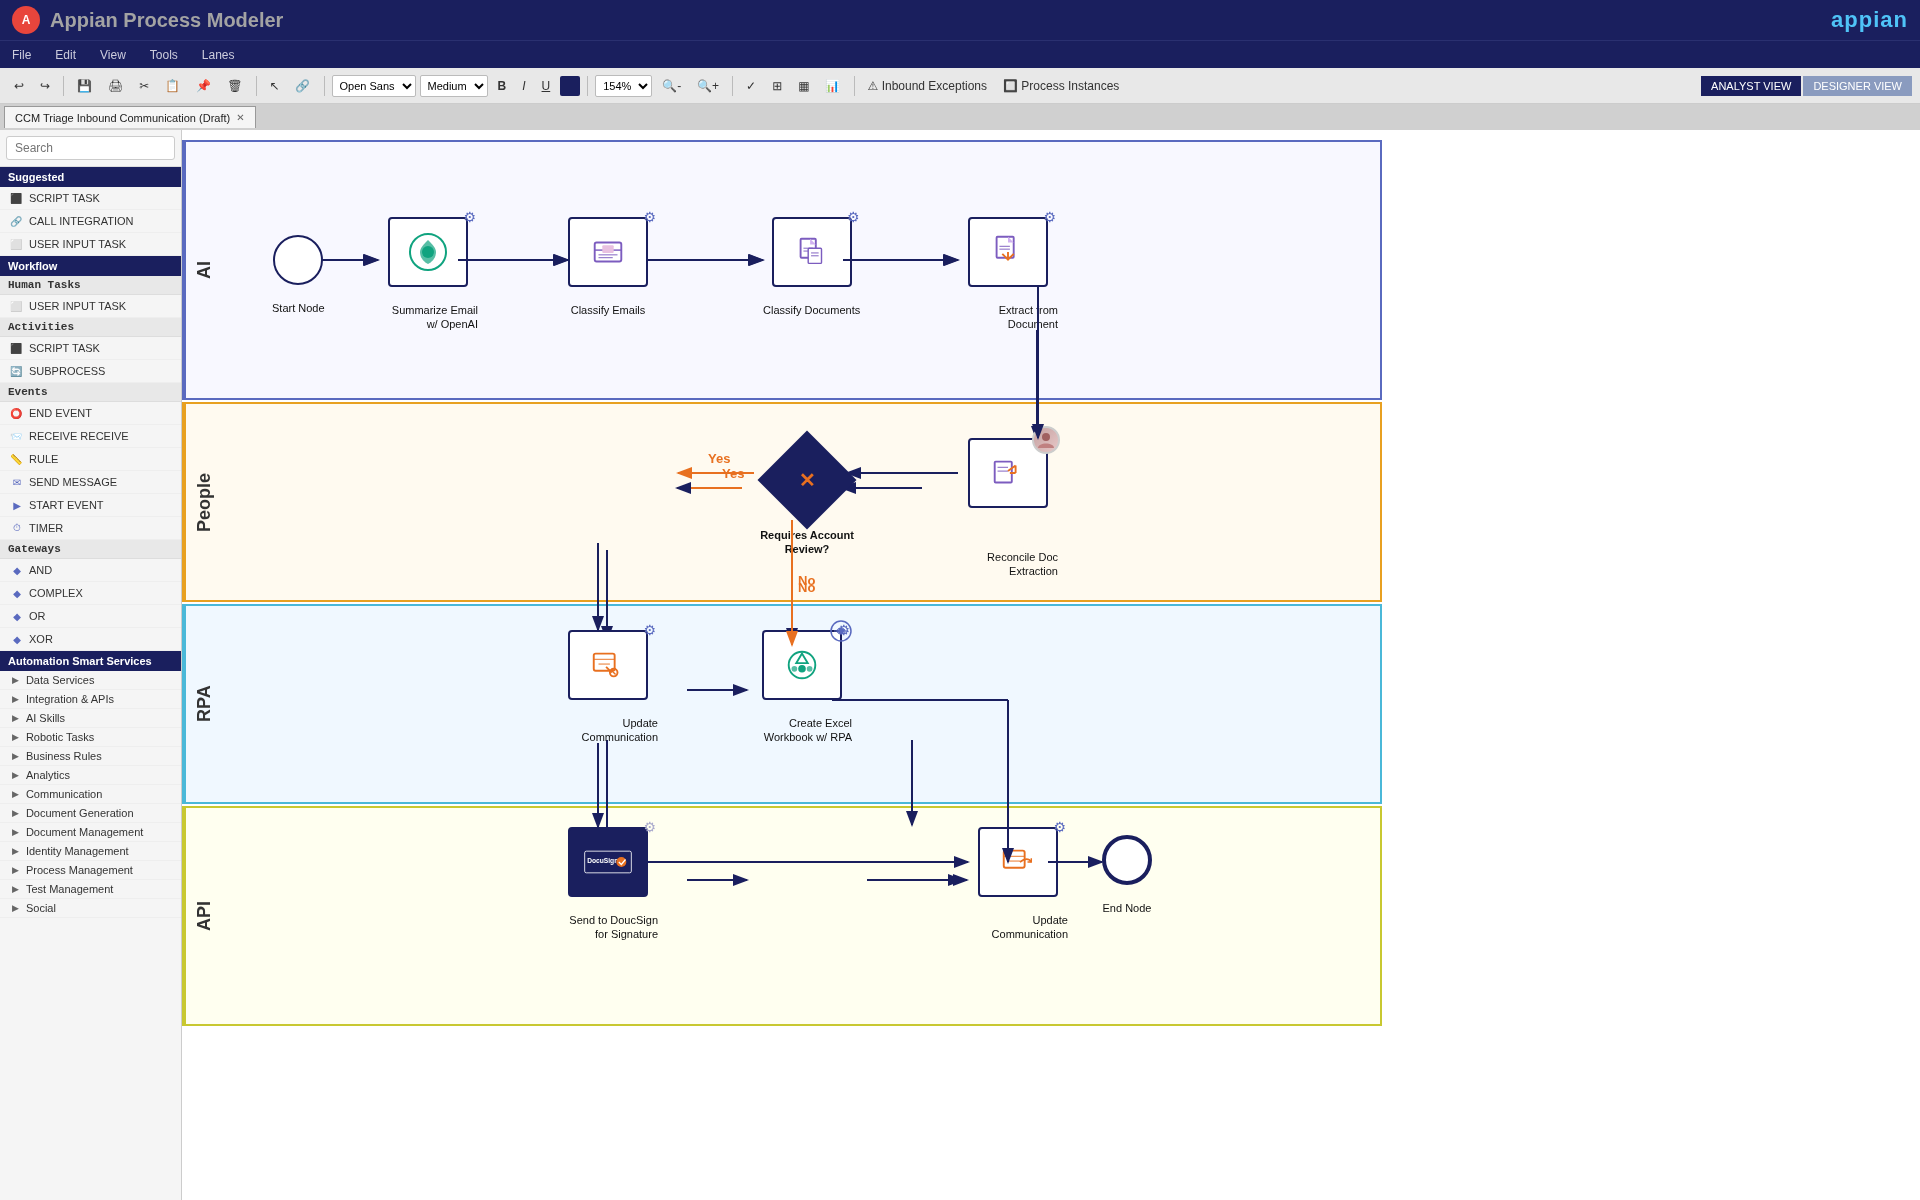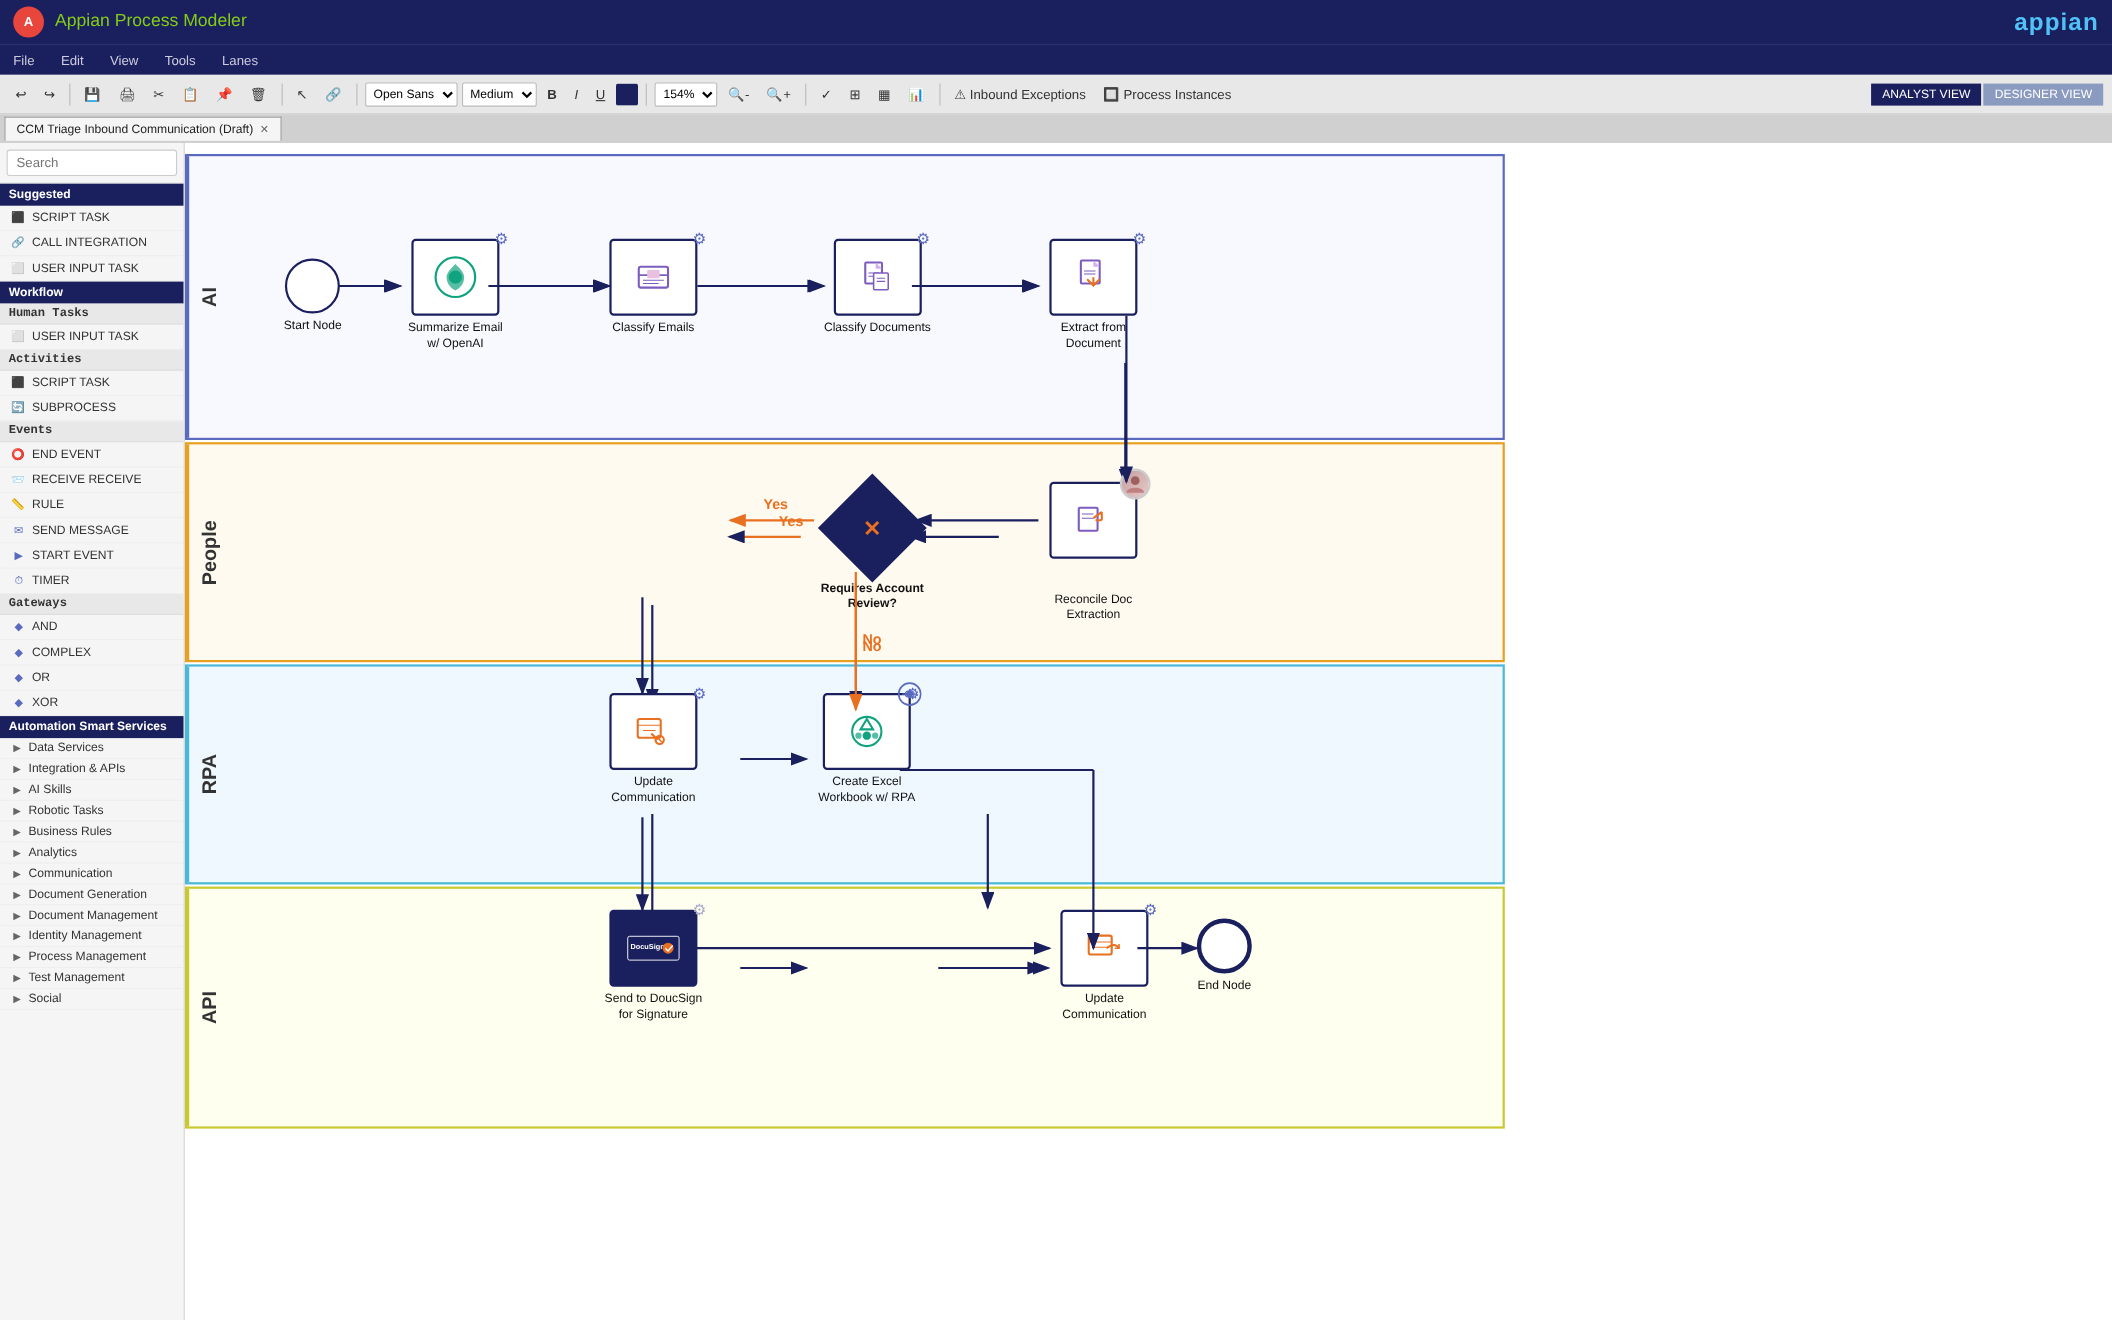--- a/index.html
+++ b/index.html
@@ -10,21 +10,21 @@
       background: #1a1f5e;
       height: 40px;
       display: flex;
       align-items: center;
       padding: 0 12px;
       color: white;
       justify-content: space-between;
     }
     .top-bar-left { display: flex; align-items: center; gap: 10px; }
     .app-logo { width: 28px; height: 28px; background: #e8453c; border-radius: 50%; display: flex; align-items: center; justify-content: center; color: white; font-weight: bold; font-size: 12px; }
-    .app-title { color: #84cc16; font-size: 16px; font-weight: 400; }
+    .app-title { color: #a3a3a3; font-size: 20px; font-weight: 700; }
     .appian-logo { color: #4fc3f7; font-size: 22px; font-weight: bold; letter-spacing: 1px; }
 
     
     .menu-bar {
       background: #1a1f5e;
       height: 28px;
       display: flex;
       align-items: center;
       padding: 0 8px;
       gap: 16px;
@@ -74,21 +74,21 @@
     .tab-close { font-size: 10px; color: #666; cursor: pointer; }
 
     
     .main-layout {
       display: flex;
       height: calc(1200px - 40px - 28px - 36px - 26px);
     }
 
     
     .sidebar {
-      width: 168px;
+      width: 182px;
       background: #f5f5f5;
       border-right: 1px solid #ccc;
       overflow-y: auto;
       flex-shrink: 0;
     }
     .sidebar-search {
       padding: 6px;
       border-bottom: 1px solid #ddd;
     }
     .sidebar-search input {
@@ -200,22 +200,22 @@
       border: 2px solid #1a1f5e;
       background: white;
       border-radius: 4px;
       display: flex;
       align-items: center;
       justify-content: center;
       position: relative;
     }
     .node-label {
       font-size: 11px;
-      text-align: center;
-      margin-top: 4px;
+      text-align: right;
+      margin-top: 16px;
       color: #111;
       max-width: 100px;
       line-height: 1.3;
     }
     .node-gear {
       position: absolute;
       top: -10px;
       right: -10px;
       font-size: 14px;
       color: #5a6abf;

